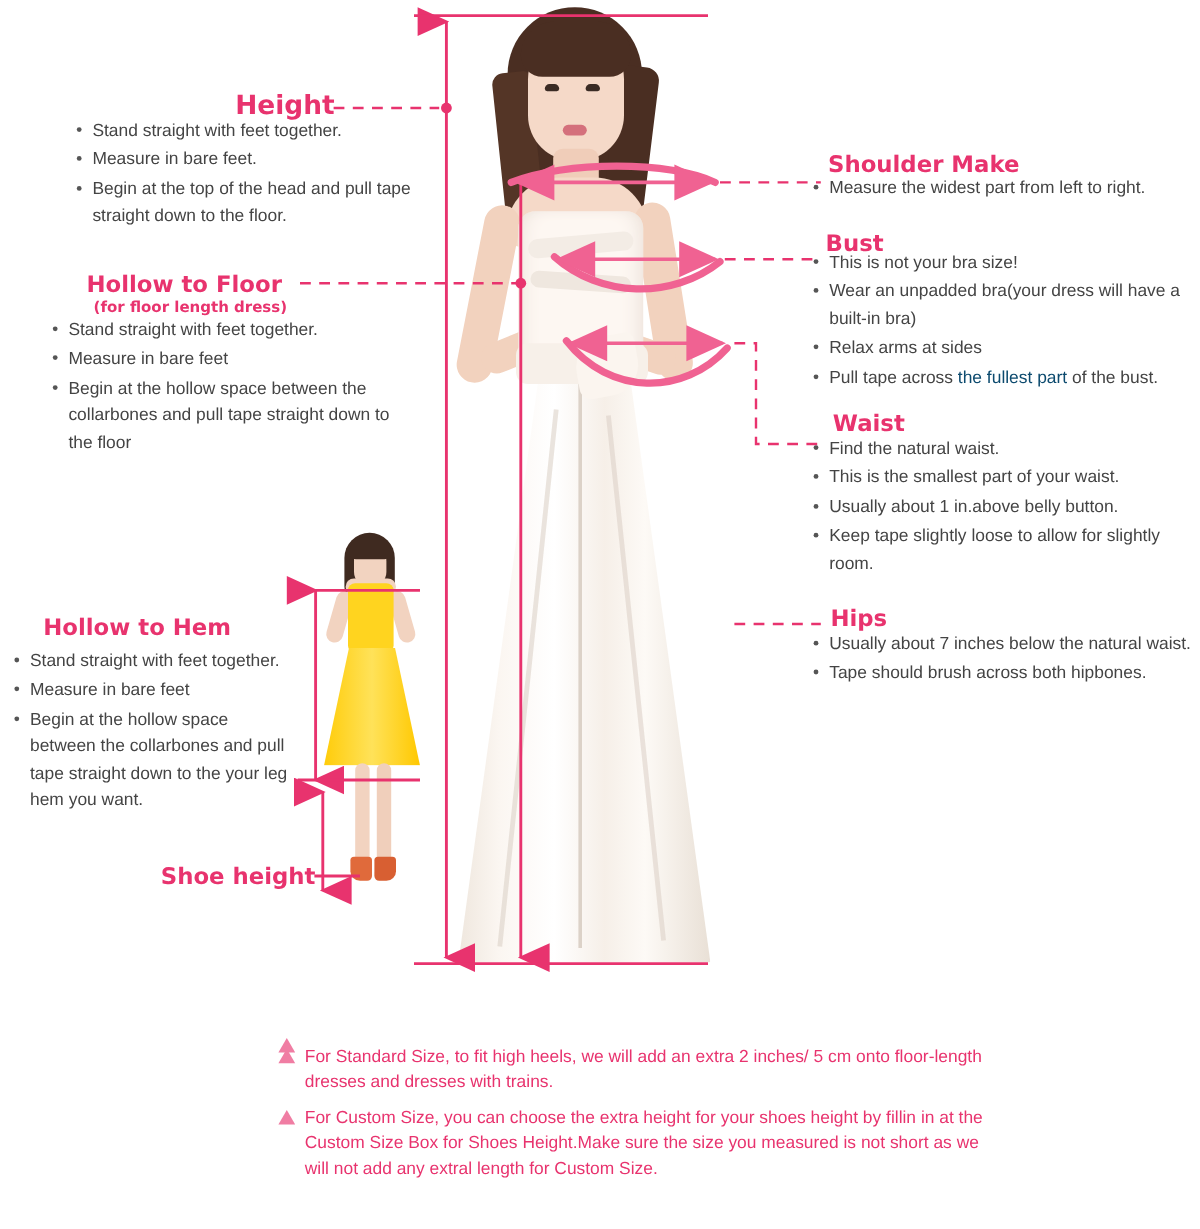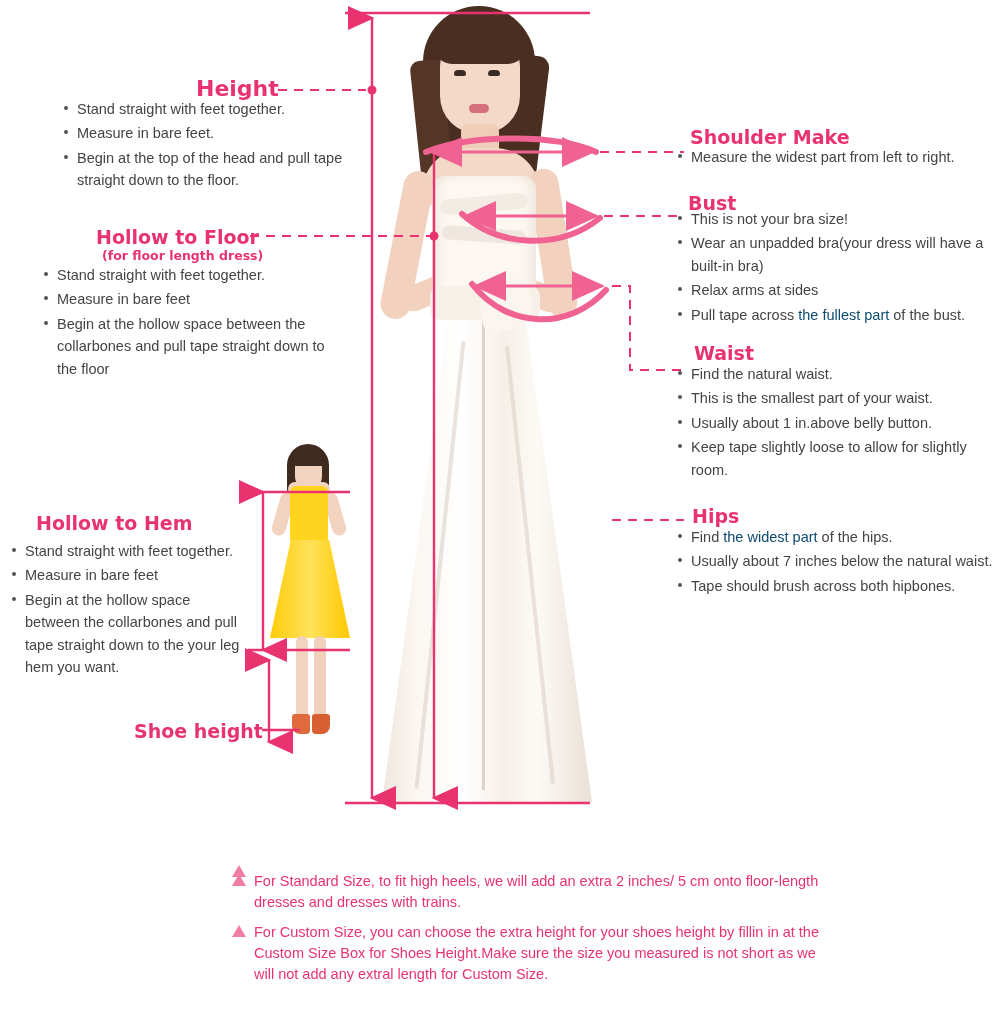--- a/index.html
+++ b/index.html
@@ -468,21 +468,21 @@
     <div class="heading h-height">Height</div>
   </div>
   <div class="abs" style="left:62px; top:98px; width:300px;">
     <ul class="bullets">
       <li>Stand straight with feet together.</li>
       <li>Measure in bare feet.</li>
       <li>Begin at the top of the head and pull tape straight down to the floor.</li>
     </ul>
   </div>
 
-  <div class="abs" style="left:96px; top:226px;">
+  <div class="abs" style="left:72px; top:226px;">
     <div class="heading h-hollowfloor">Hollow to Floor</div>
     <div class="subhead" style="margin-left:6px;">(for floor length dress)</div>
   </div>
   <div class="abs" style="left:42px; top:264px; width:300px;">
     <ul class="bullets">
       <li>Stand straight with feet together.</li>
       <li>Measure in bare feet</li>
       <li>Begin at the hollow space between the collarbones and pull tape straight down to the floor</li>
     </ul>
   </div>
@@ -533,21 +533,20 @@
       <li>Usually about 1 in.above belly button.</li>
       <li>Keep tape slightly loose to allow for slightly room.</li>
     </ul>
   </div>
 
   <div class="abs" style="left:692px; top:505px;">
     <div class="heading h-hips">Hips</div>
   </div>
   <div class="abs" style="left:676px; top:526px; width:320px;">
     <ul class="bullets">
-      <li><span>Find </span><span class="pink-em">the widest part</span><span> of the hips.</span></li>
       <li>Usually about 7 inches below the natural waist.</li>
       <li>Tape should brush across both hipbones.</li>
     </ul>
   </div>
 
   <div class="notes">
     <div class="note">
       <span class="tri"></span>
     </div>
     <div class="note">

